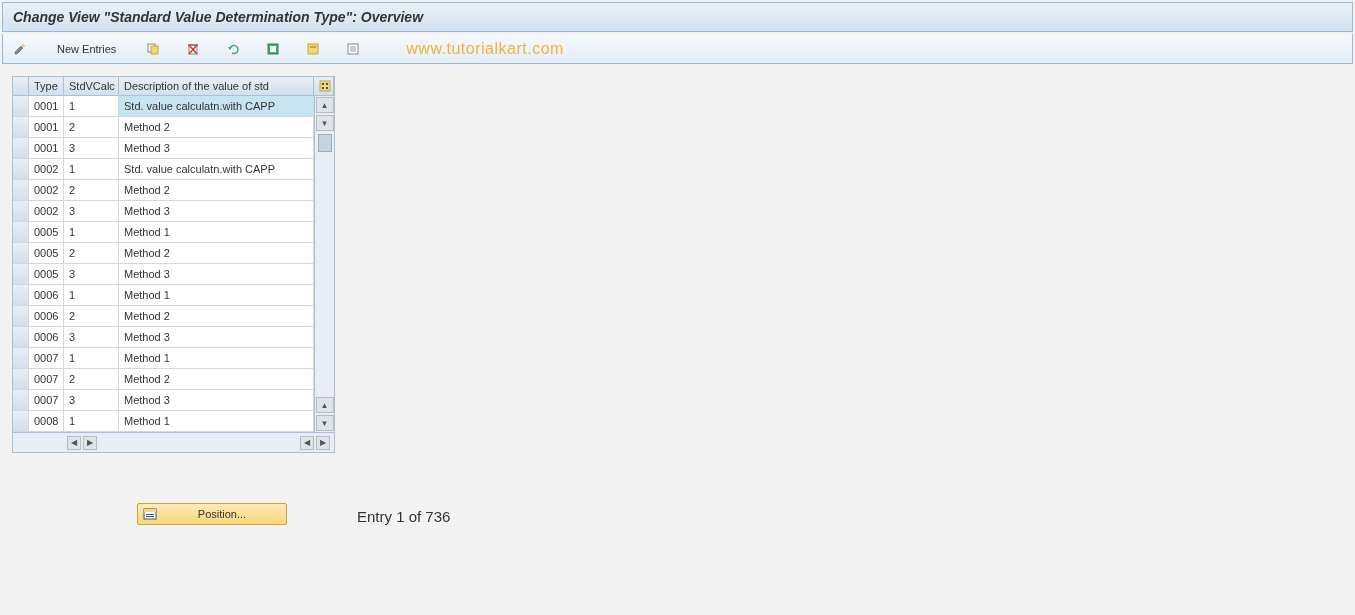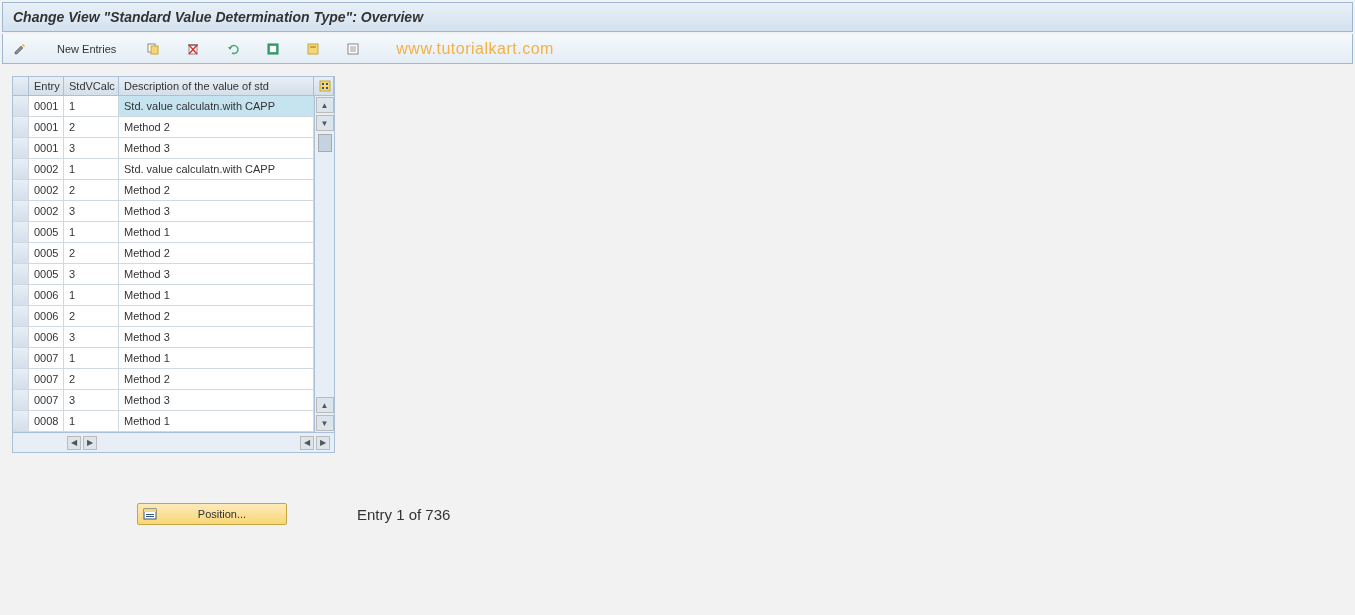--- a/index.html
+++ b/index.html
@@ -45,21 +45,21 @@
     .new-entries-link {
       color: #333;
       cursor: pointer;
       padding: 2px 6px;
       font-size: 11px;
     }
     .watermark {
       color: #f5a623;
       font-size: 16px;
       font-weight: normal;
-      margin-left: 12px;
+      margin-left: 22px;
       letter-spacing: 0.5px;
       opacity: 0.85;
     }
     .content-area {
       padding: 12px;
     }
     .grid-container {
       display: inline-block;
       border: 1px solid #a9c0d8;
       background: #e8f0f8;
@@ -164,21 +164,21 @@
     }
     .hscroll-group {
       display: inline-flex;
       gap: 2px;
     }
     .hscroll-spacer {
       flex-grow: 1;
     }
     .footer-row {
       display: flex;
-      align-items: center;
+      align-items: flex-end;
       margin-top: 50px;
       padding-left: 125px;
       gap: 70px;
     }
     .position-button {
       width: 150px;
       height: 22px;
       background: linear-gradient(to bottom, #fceabb 0%, #f8d776 100%);
       border: 1px solid #c4a53e;
       border-radius: 2px;
@@ -255,21 +255,21 @@
         <rect x="4" y="4" width="6" height="6" fill="#ccc"></rect>
       </svg>
   </span>
   <span class="watermark">www.tutorialkart.com</span>
 </div>
 
 <div class="content-area">
   <div class="grid-container">
     <div class="grid-header">
       <div class="grid-header-cell col-selector"></div>
-      <div class="grid-header-cell col-plnt">Entry</div>
+      <div class="grid-header-cell col-plnt">Type</div>
       <div class="grid-header-cell col-stdvcalc">StdVCalc</div>
       <div class="grid-header-cell col-desc">Description of the value of std</div>
       <div class="grid-header-cell col-settings">
         <svg width="12" height="12" viewBox="0 0 12 12">
             <rect x="1" y="1" width="10" height="10" fill="#f5d776" stroke="#c4a53e"></rect>
             <rect x="3" y="3" width="2" height="2" fill="#357"></rect>
             <rect x="7" y="3" width="2" height="2" fill="#357"></rect>
             <rect x="3" y="7" width="2" height="2" fill="#357"></rect>
             <rect x="7" y="7" width="2" height="2" fill="#357"></rect>
           </svg>

